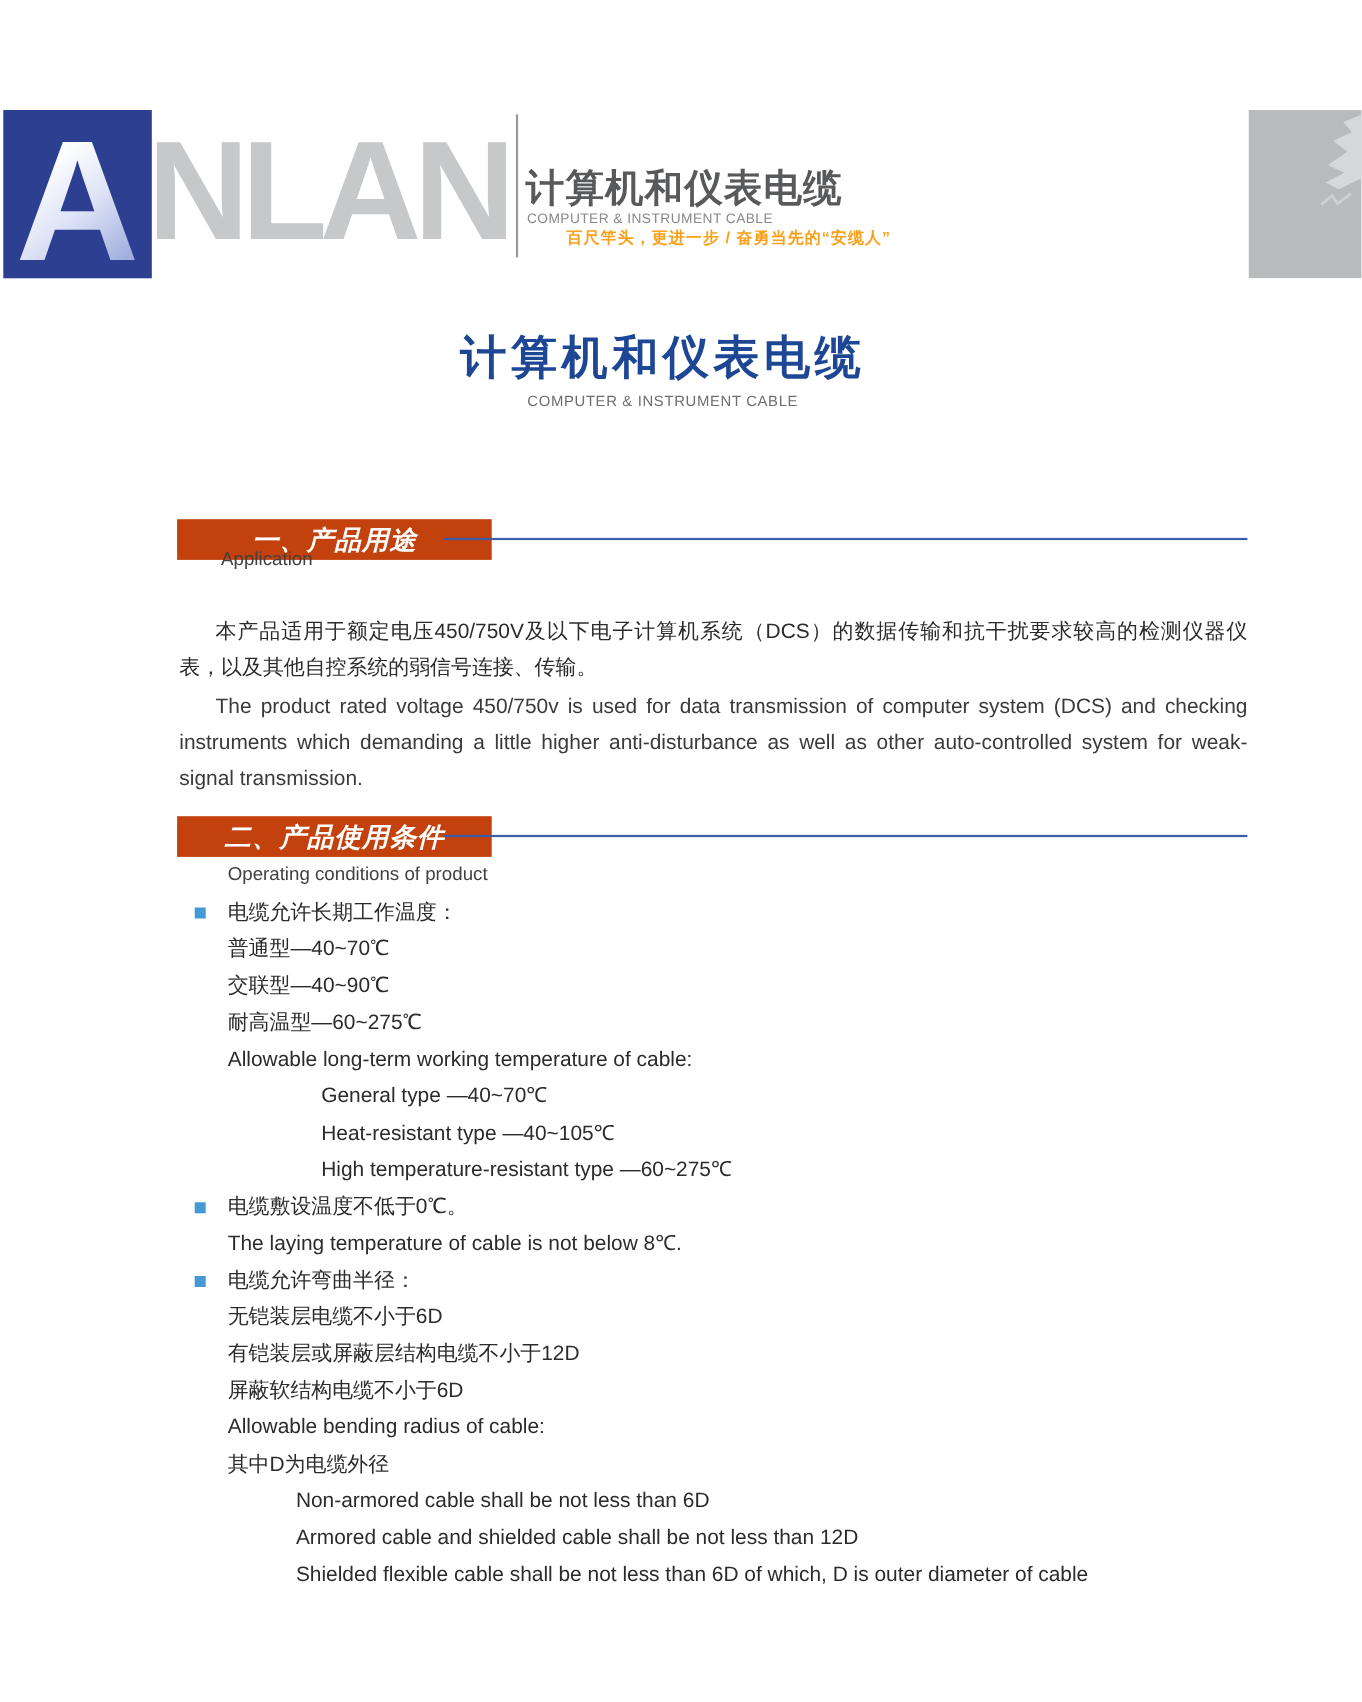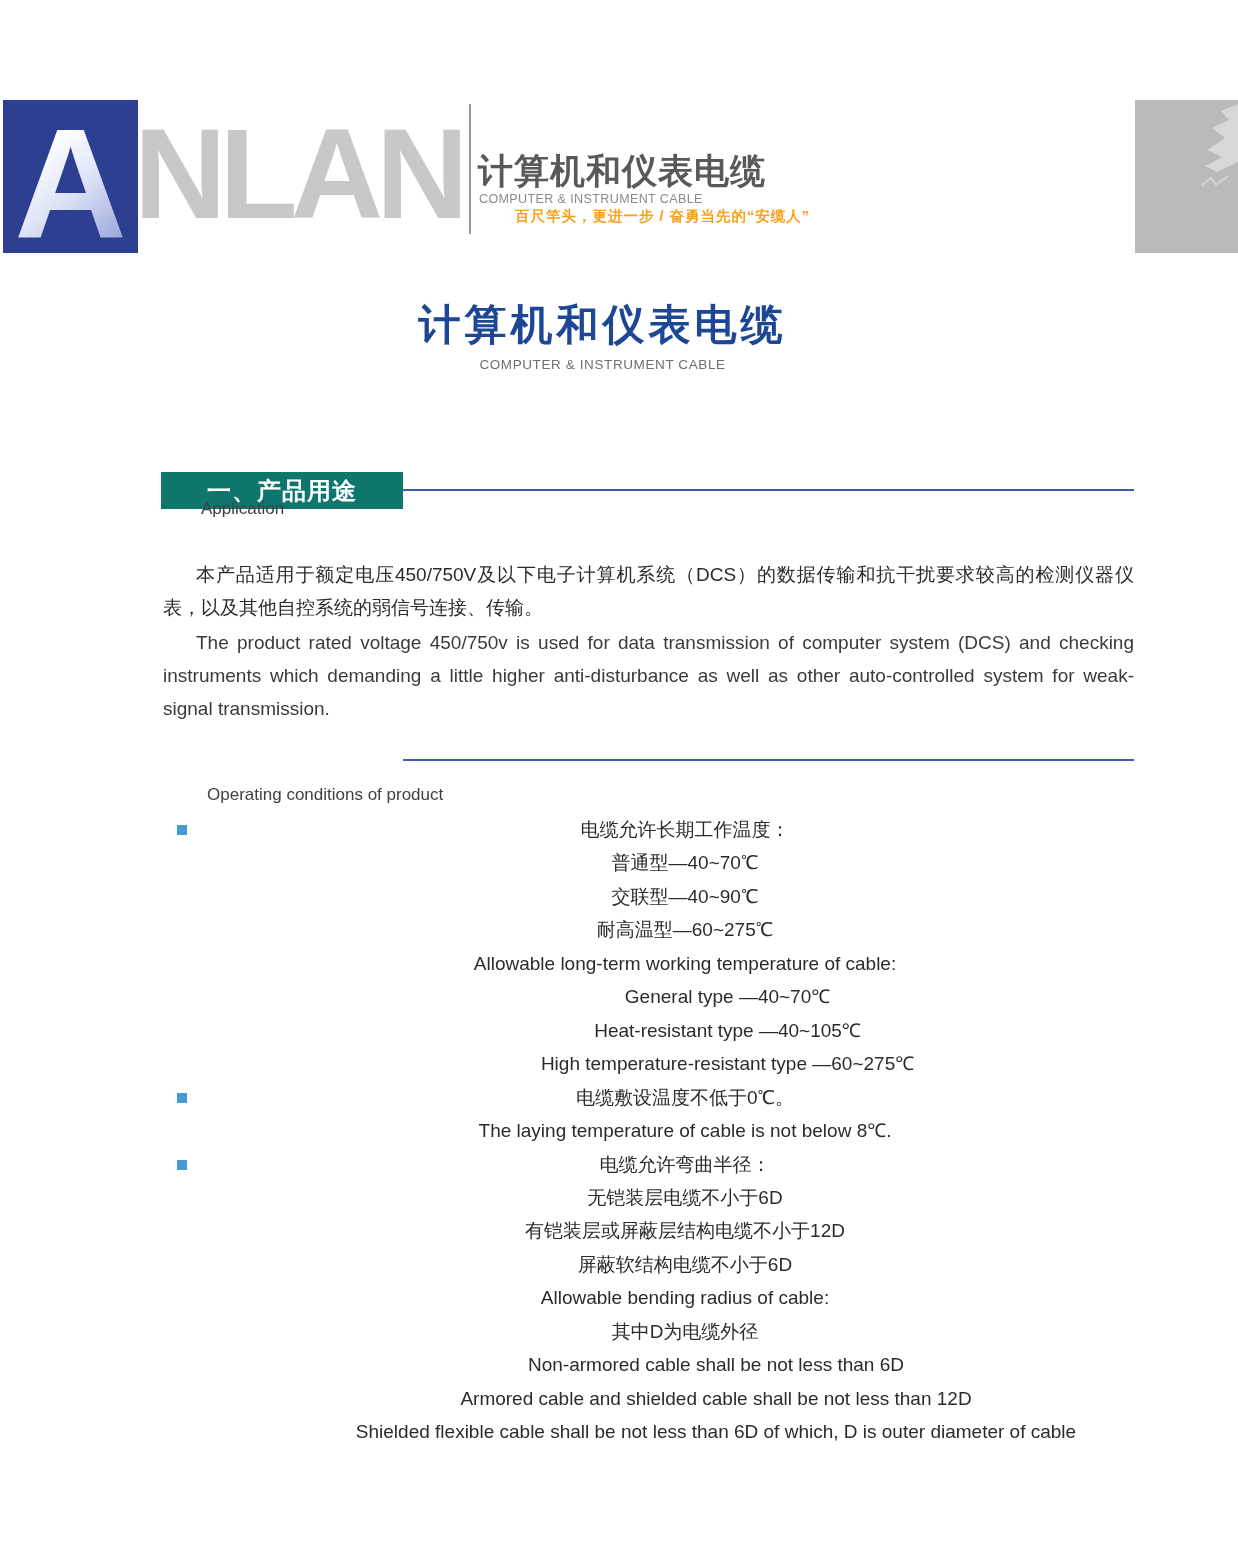--- a/index.html
+++ b/index.html
@@ -35,44 +35,44 @@
     position:absolute; left:0; top:297px; width:1205px; text-align:center;
     font-size:42px; font-weight:bold; color:#1d4795; letter-spacing:4px;
   }
   .hero-sub {
     position:absolute; left:0; top:357px; width:1205px; text-align:center;
     font-size:13.5px; color:#6d6e71; letter-spacing:0.6px;
   }
 
   
   .sec-bar {
-    position:absolute; left:161px; width:242px; height:37px; background:#0f766e;
+    position:absolute; left:161px; width:286px; height:37px; background:#c2410c;
     color:#ffffff; font-size:24px; font-weight:bold; letter-spacing:1px;
-    display:flex; align-items:center; justify-content:center;
+    display:flex; align-items:center; justify-content:center;font-style:italic;
   }
   .sec-rule { position:absolute; left:403px; width:731px; height:2px; background:#3c5da8; }
   #sec1-bar  { top:472px; }
   #sec1-rule { top:489px; }
   #sec2-bar  { top:742px; }
   #sec2-rule { top:759px; }
   .sec-sub { position:absolute; font-size:17px; color:#414042; }
   #sec1-sub { left:201px; top:499px; }
   #sec2-sub { left:207px; top:785px; }
 
   
   .para {
     position:absolute; left:163px; width:971px; font-size:19px;
     line-height:33px; text-align:justify; color:#2b2b2d;
   }
   .para.cn { top:558px; text-indent:33px; }
   .para.en { top:626px; text-indent:33px; color:#3a3a3c; }
 
   
   .cond-list { position:absolute; left:163px; top:813px; width:1000px; font-size:19px; color:#2b2b2d; }
-  .cond-list .row { position:relative; line-height:33.45px; white-space:nowrap;text-align:center; }
+  .cond-list .row { position:relative; line-height:33.45px; white-space:nowrap; }
   .cond-list .row.head { padding-left:44px; }
   .cond-list .row.sub  { padding-left:44px; }
   .cond-list .row.en1  { padding-left:129px; }
   .cond-list .row.en2  { padding-left:106px; }
   .bullet {
     position:absolute; left:14px; top:12px; width:10px; height:10px; background:#4599d5;
   }
 </style>
 </head>
 <body>
@@ -101,20 +101,21 @@
   <div class="hero-title">计算机和仪表电缆</div>
   <div class="hero-sub">COMPUTER &amp; INSTRUMENT CABLE</div>
 
   <div class="sec-bar" id="sec1-bar">一、产品用途</div>
   <div class="sec-rule" id="sec1-rule"></div>
   <div class="sec-sub" id="sec1-sub">Application</div>
 
   <div class="para cn">本产品适用于额定电压450/750V及以下电子计算机系统（DCS）的数据传输和抗干扰要求较高的检测仪器仪表，以及其他自控系统的弱信号连接、传输。</div>
   <div class="para en">The product rated voltage 450/750v is used for data transmission of computer system (DCS) and checking instruments which demanding a little higher anti-disturbance as well as other auto-controlled system for weak-signal transmission.</div>
 
+  <div class="sec-bar" id="sec2-bar">二、产品使用条件</div>
   <div class="sec-rule" id="sec2-rule"></div>
   <div class="sec-sub" id="sec2-sub">Operating conditions of product</div>
 
   <div class="cond-list">
 
     <div class="row head">
       <span class="bullet"></span>
       <span>电缆允许长期工作温度：</span>
     </div>
     <div class="row sub">普通型—40~70℃</div>

